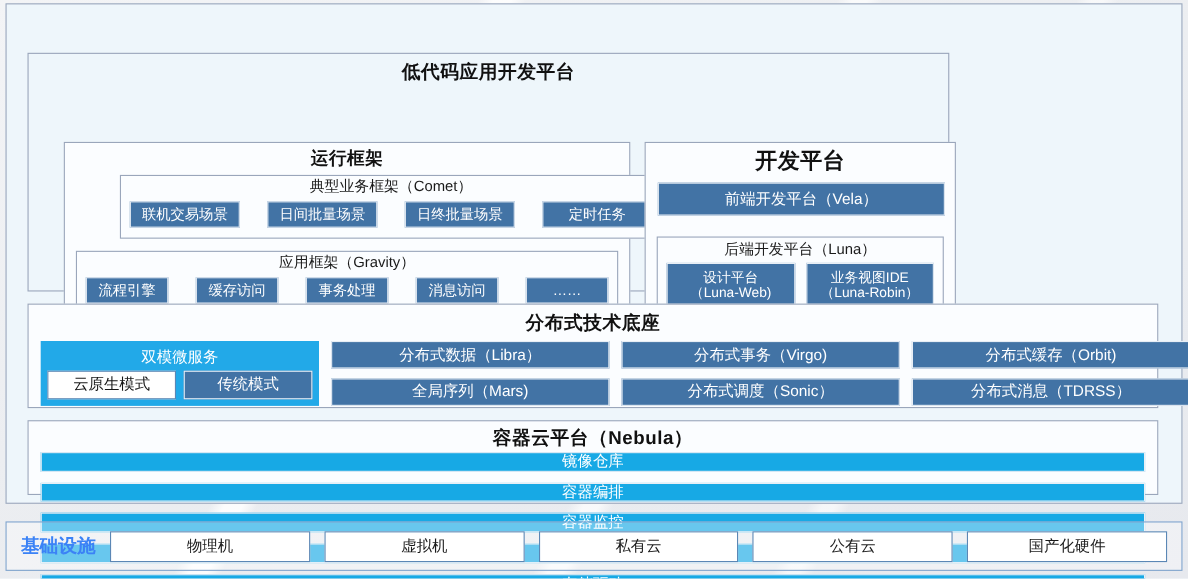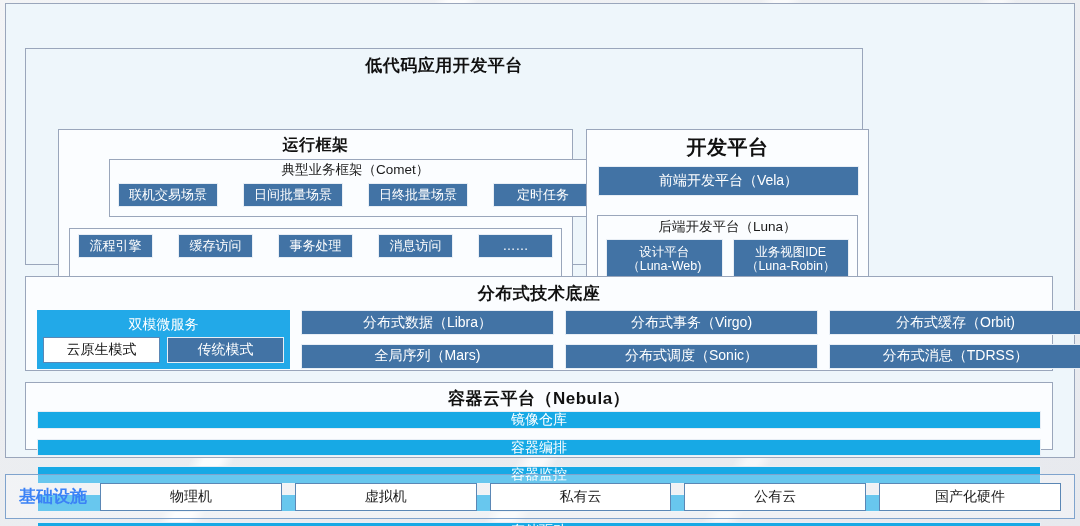--- a/index.html
+++ b/index.html
@@ -166,20 +166,21 @@
       <div class="inner-title">典型业务框架（Comet）</div>
       <div class="chip-row">
         <div class="chip steel">联机交易场景</div>
         <div class="chip steel">日间批量场景</div>
         <div class="chip steel">日终批量场景</div>
         <div class="chip steel">定时任务</div>
       </div>
     </div>
 
     <div class="frame frame-white" id="gravity-block">
+      <div class="inner-title">应用框架（Gravity）</div>
       <div class="chip-row">
         <div class="chip steel">流程引擎</div>
         <div class="chip steel">缓存访问</div>
         <div class="chip steel">事务处理</div>
         <div class="chip steel">消息访问</div>
         <div class="chip steel">……</div>
       </div>
     </div>
 
     <div class="frame frame-white" id="dev-block">

